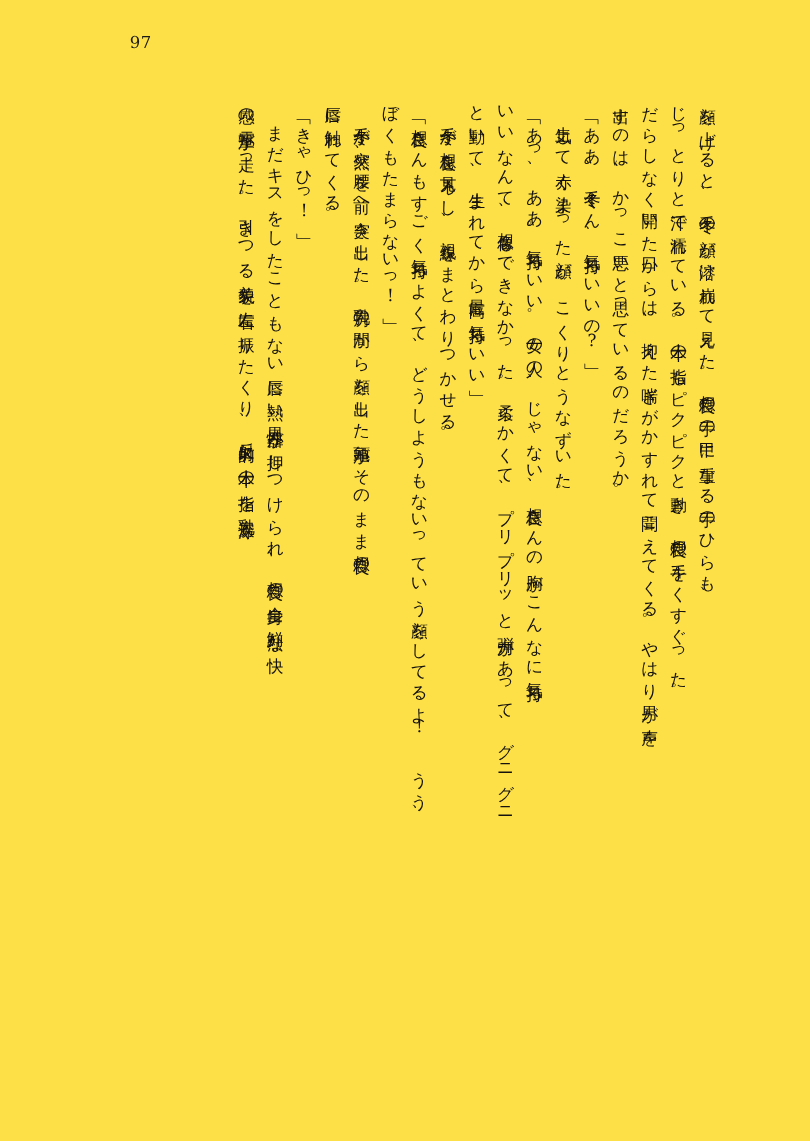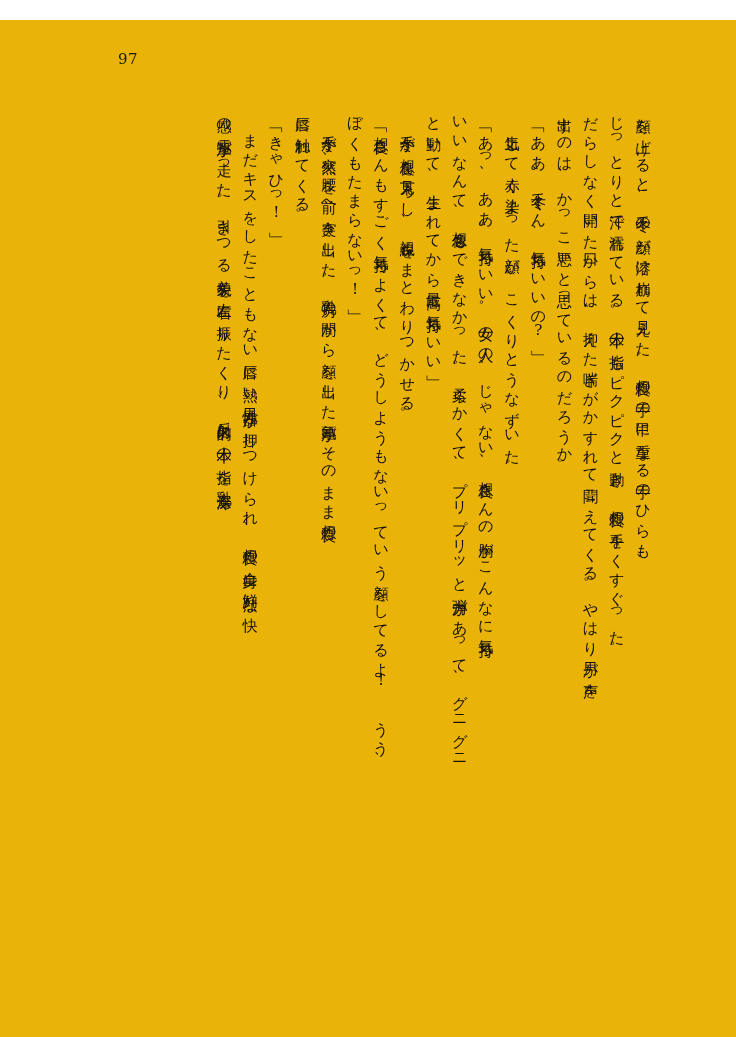--- a/index.html
+++ b/index.html
@@ -12,22 +12,21 @@
     height: 1037px;
     position: relative;
     overflow: hidden;
     font-family: "DejaVu Serif", "Liberation Serif", serif;
     color: #111111;
   }
 
   #page {
     position: absolute;
     inset: 0;
-    background: #eab308;
-    margin-top: 20px;
+    background: #fde047;
   }
 
   
   #page-number {
     position: absolute;
     top: 30px;
     left: 118px;
     font-size: 15px;
     letter-spacing: 0.5px;
     color: #1a1a1a;

